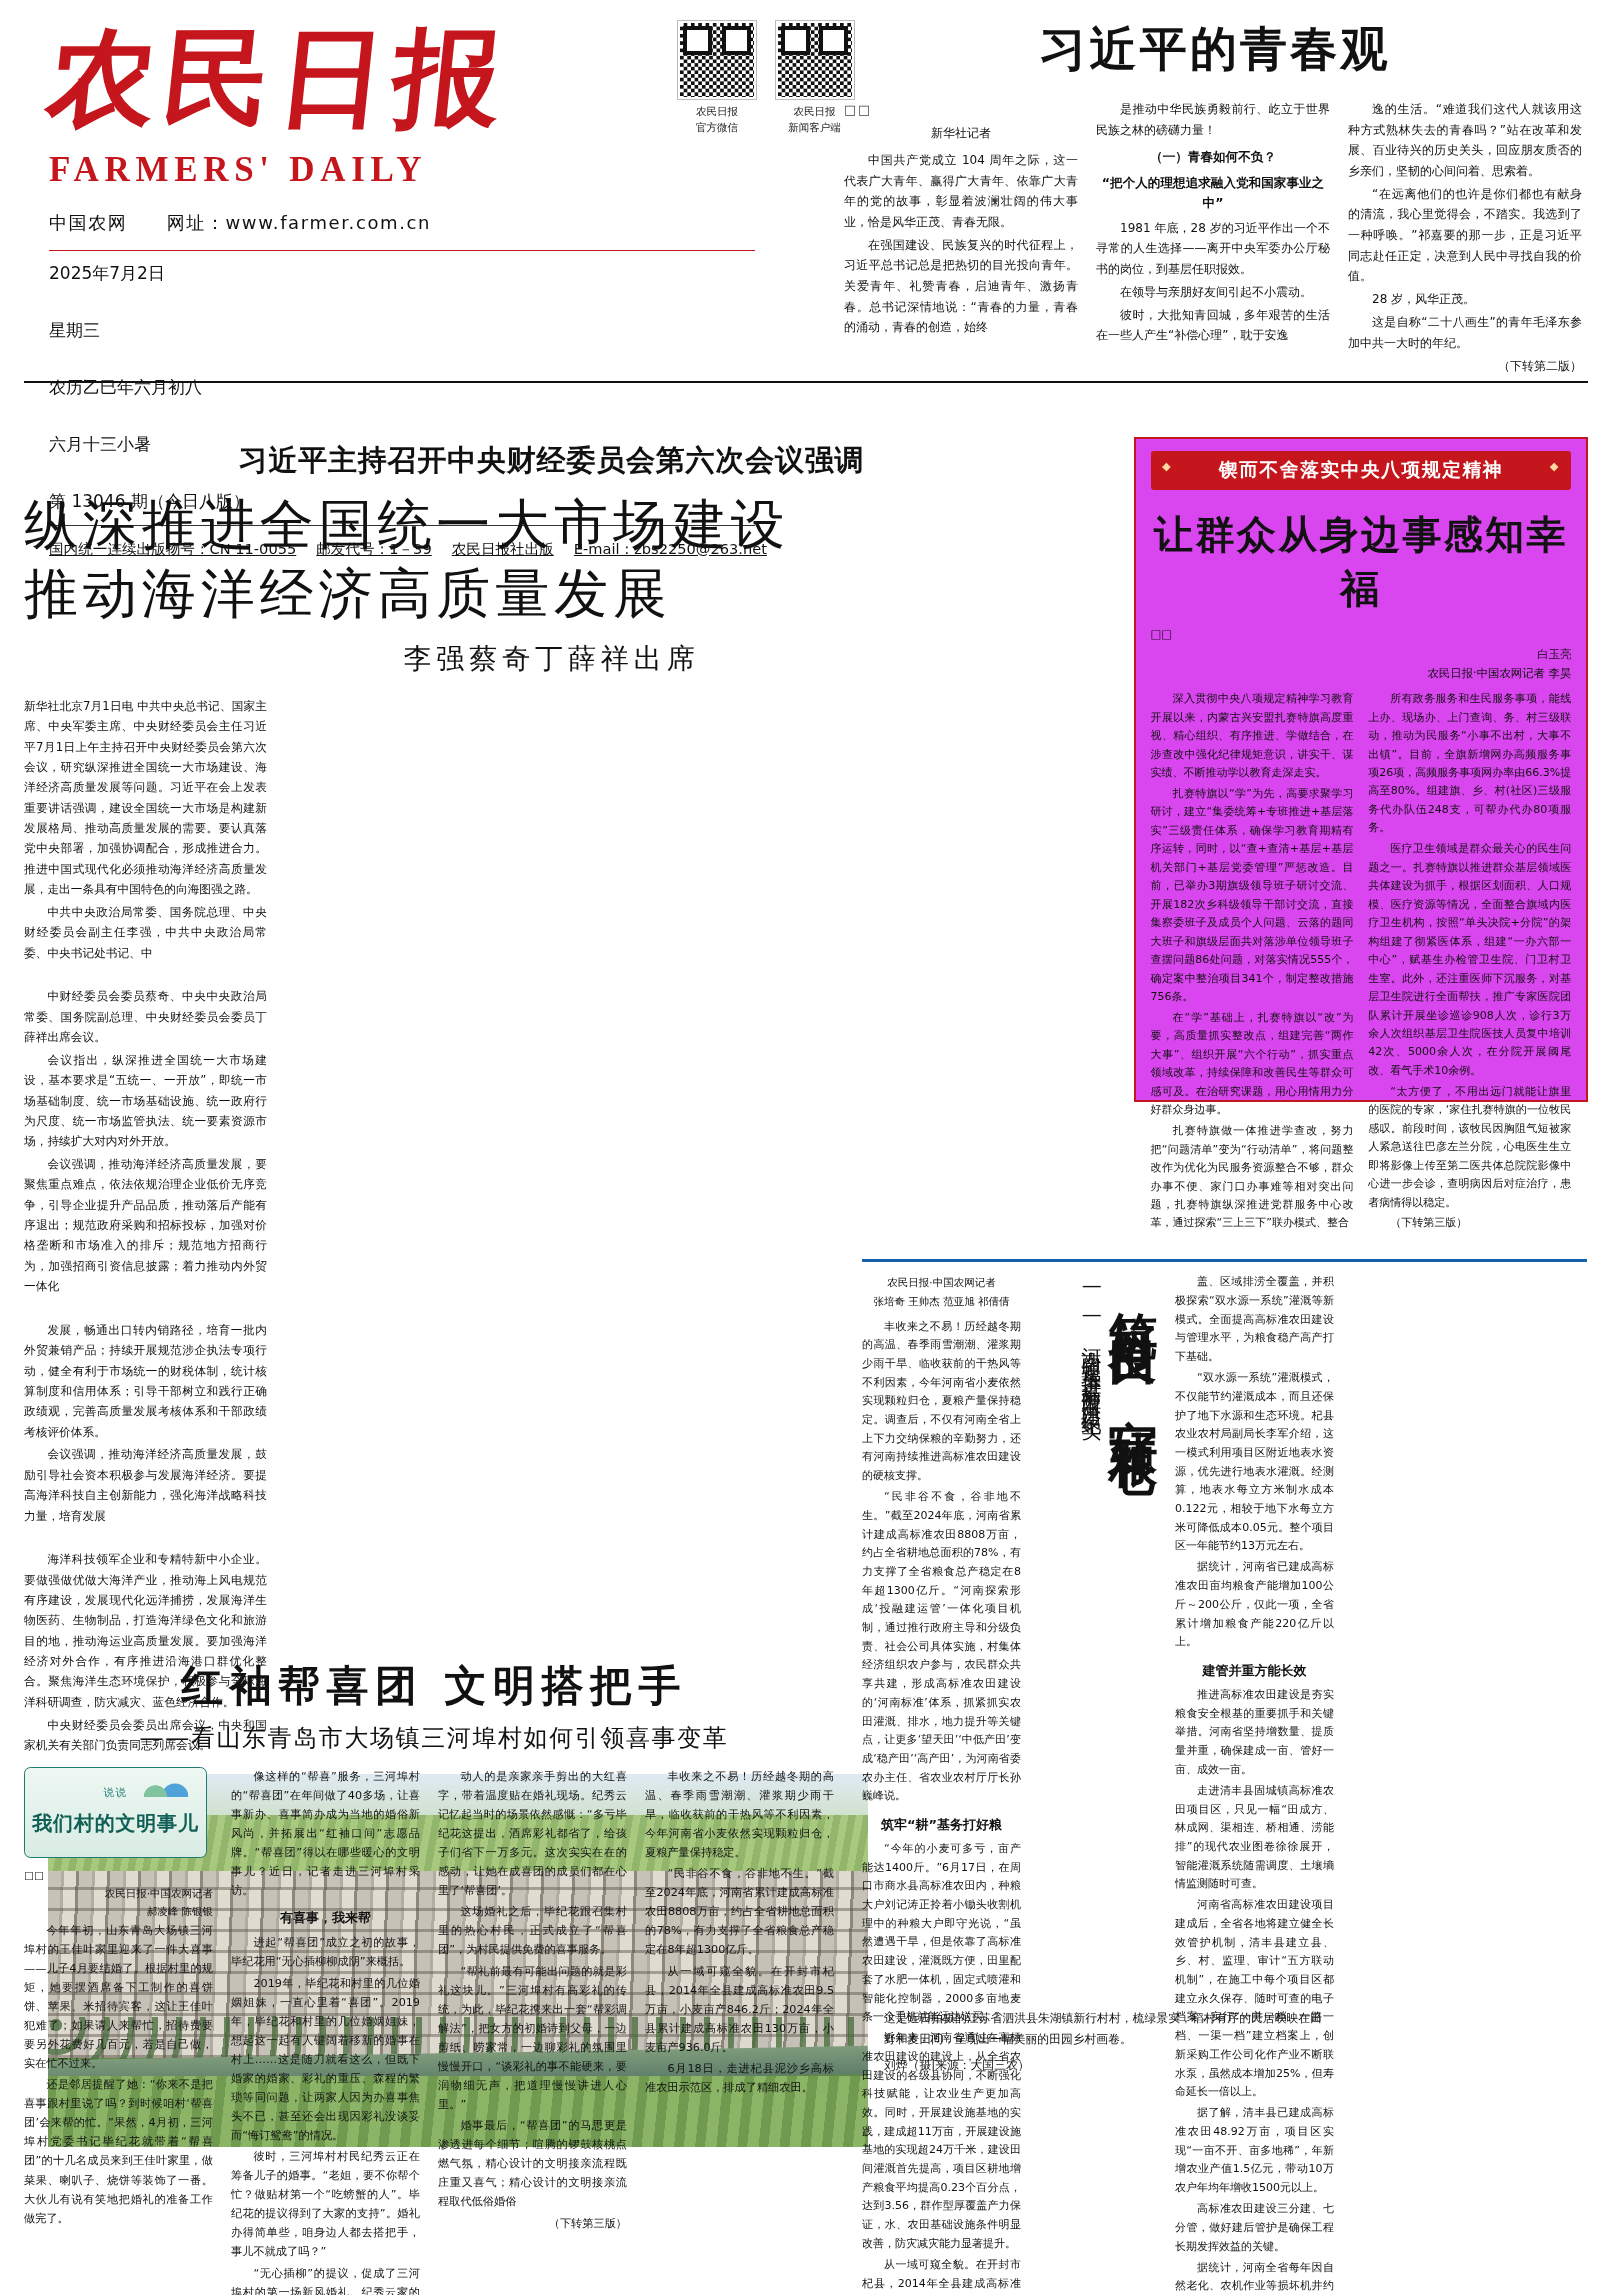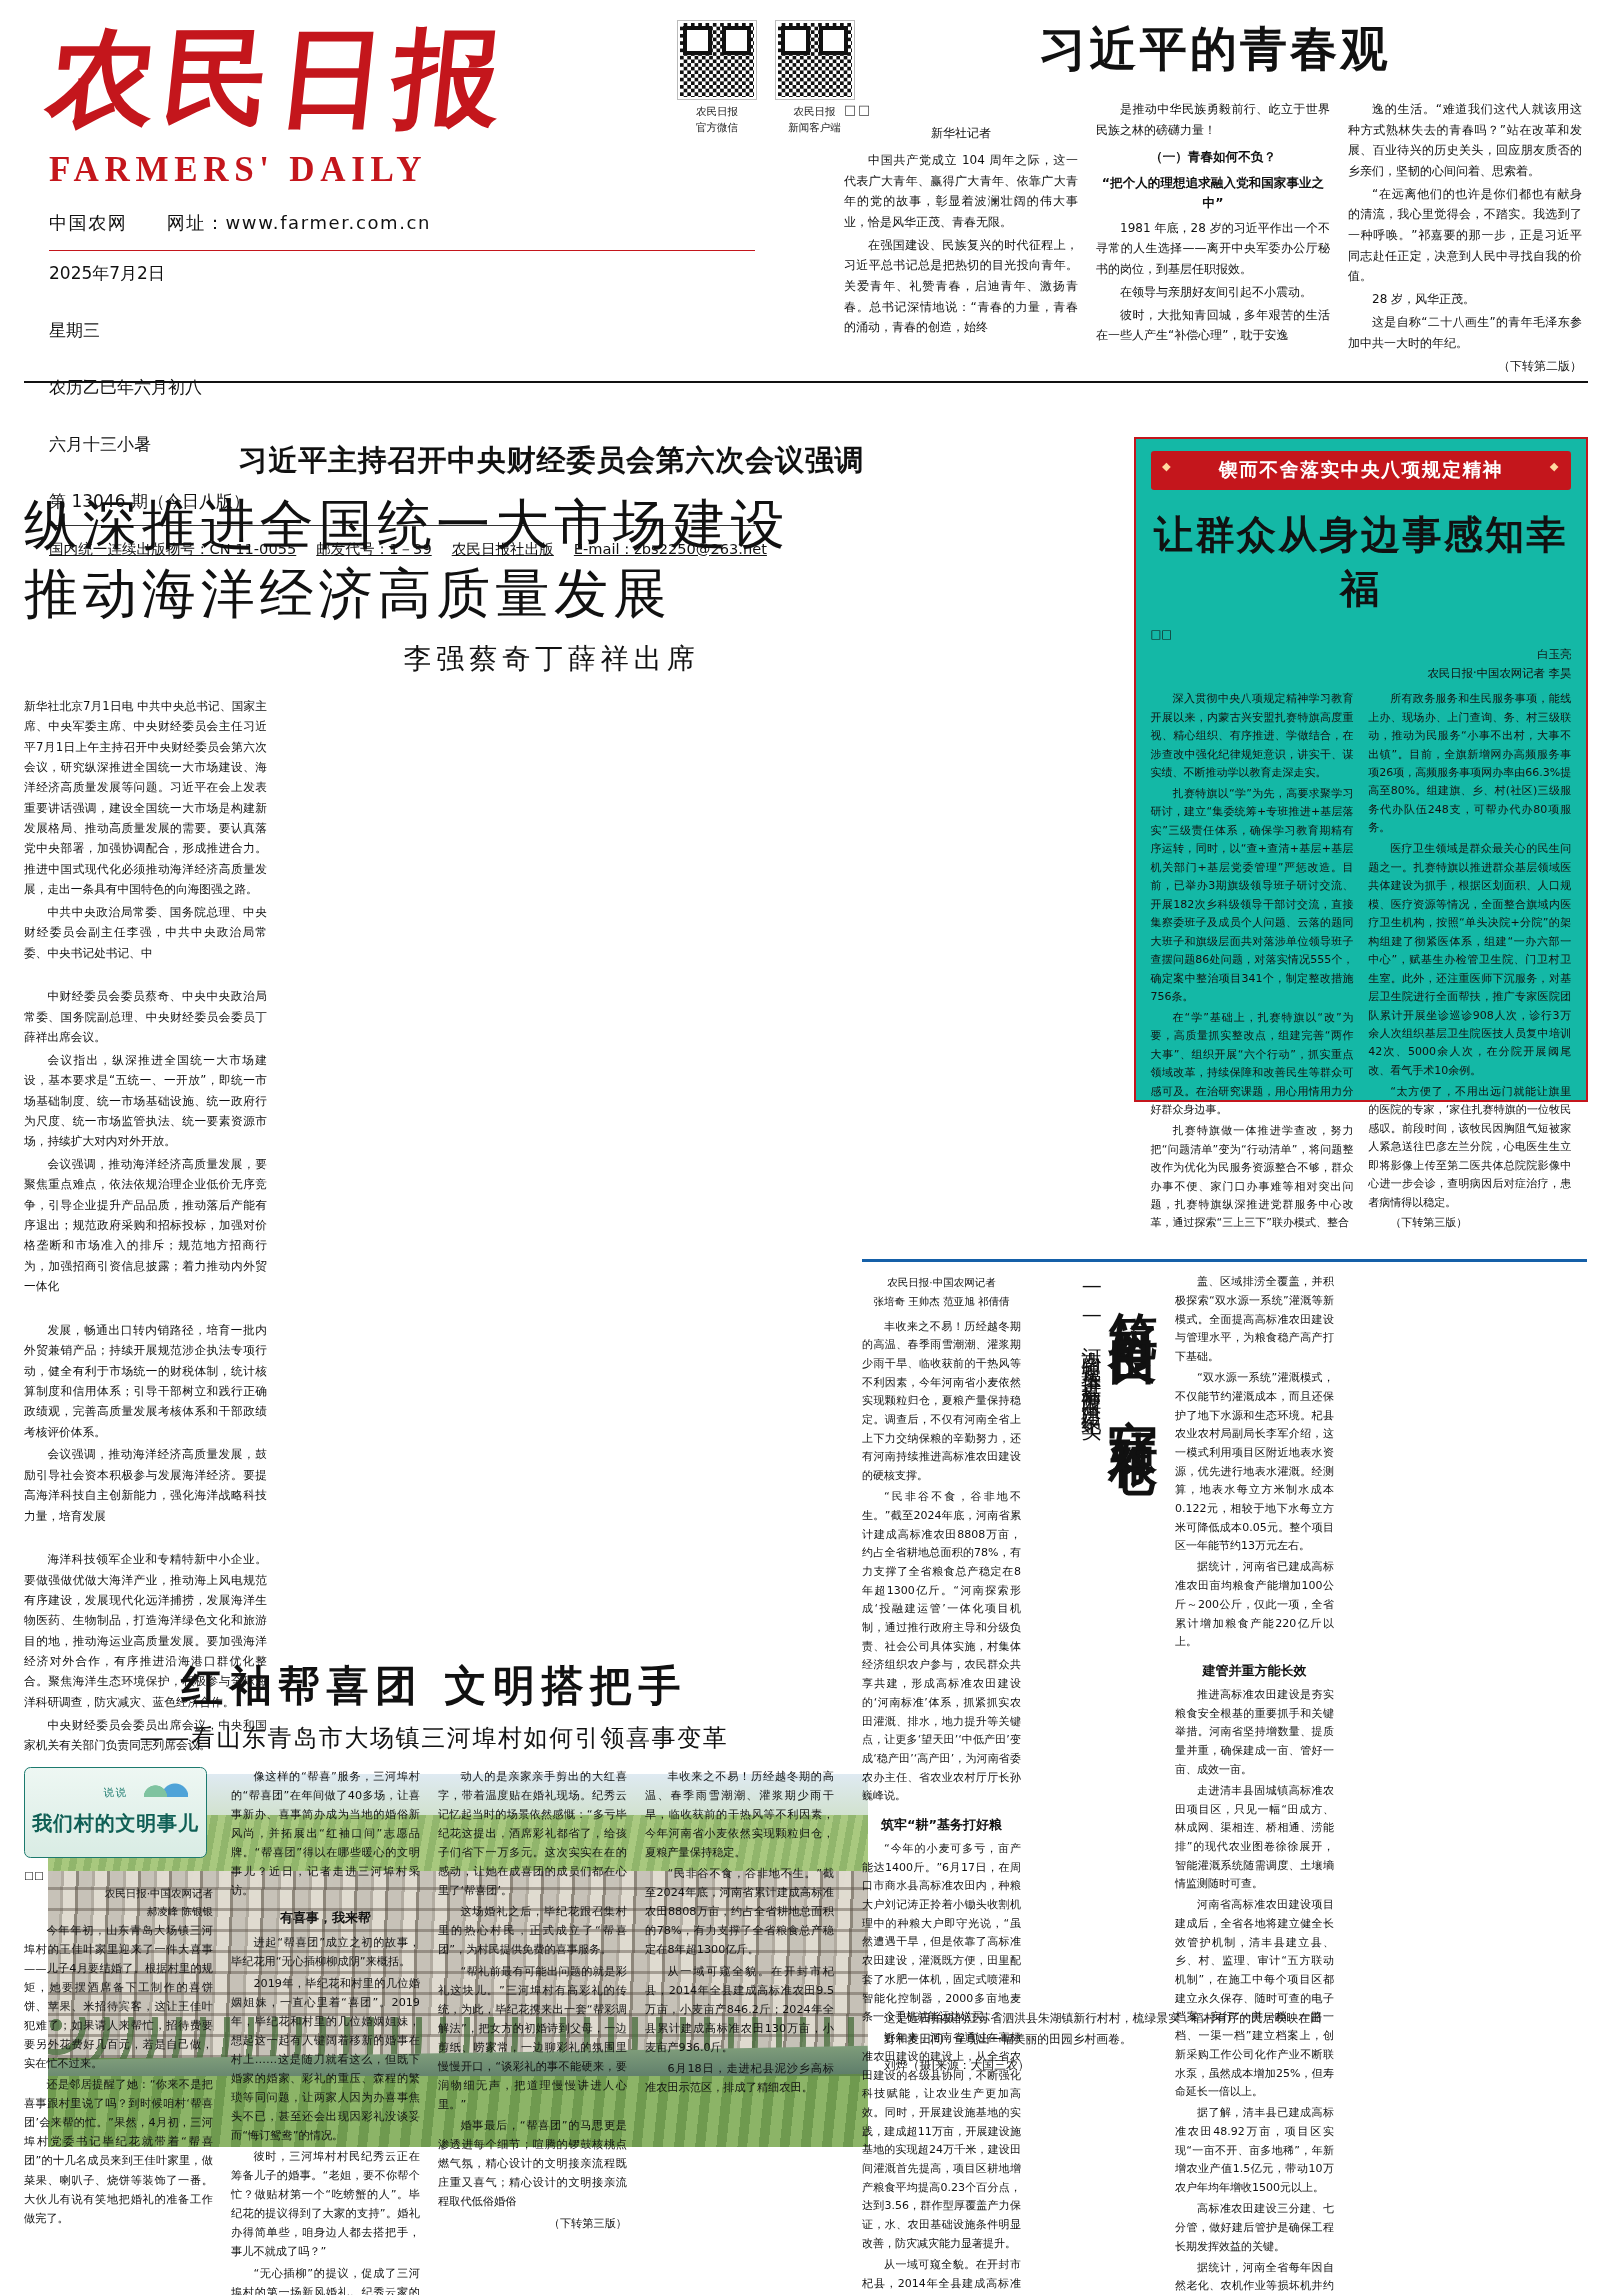--- a/index.html
+++ b/index.html
@@ -118,21 +118,21 @@
   .lead-col { width:243px; font-size:11.7px; line-height:1.74; text-align:justify; }
   .lead-col p { margin:0 0 2.4px 0; text-indent:2em; }
   .lead-col .dateline { text-indent:0; }
 
   
   .redbox {
     position:absolute; right:24px; top:11.4px;
     width:454px; height:665px;
     border:2.4px solid #c4161c;
     padding:11.4px 14.6px 8px 14.6px;
-    background:#14b8a6;
+    background:#d946ef;
   }
   .rb-banner {
     background:#c4161c; color:#fff;
     text-align:center; font-weight:bold; font-size:18.7px;
     letter-spacing:1.6px; padding:6.5px 0; border-radius:3.2px;
     position:relative;
   }
   .rb-banner::before, .rb-banner::after {
     content:"◆"; font-size:11.4px; position:absolute; top:8px; color:#ffd9a0;
   }

